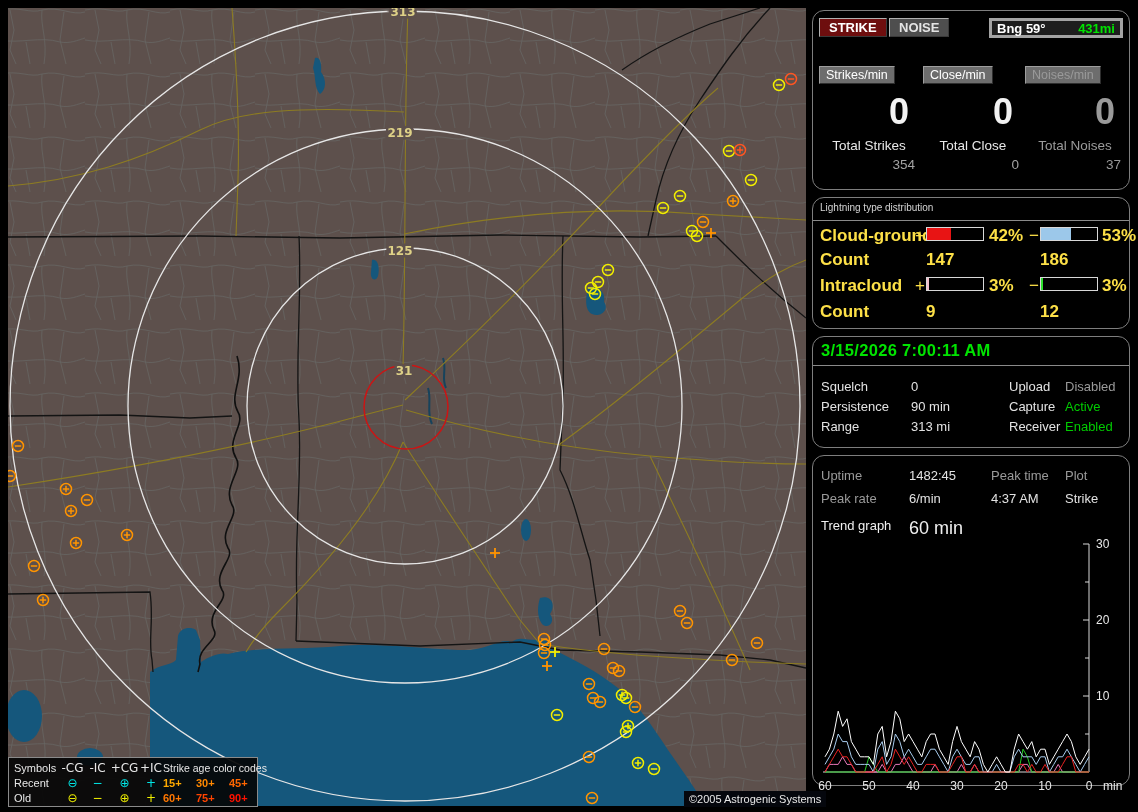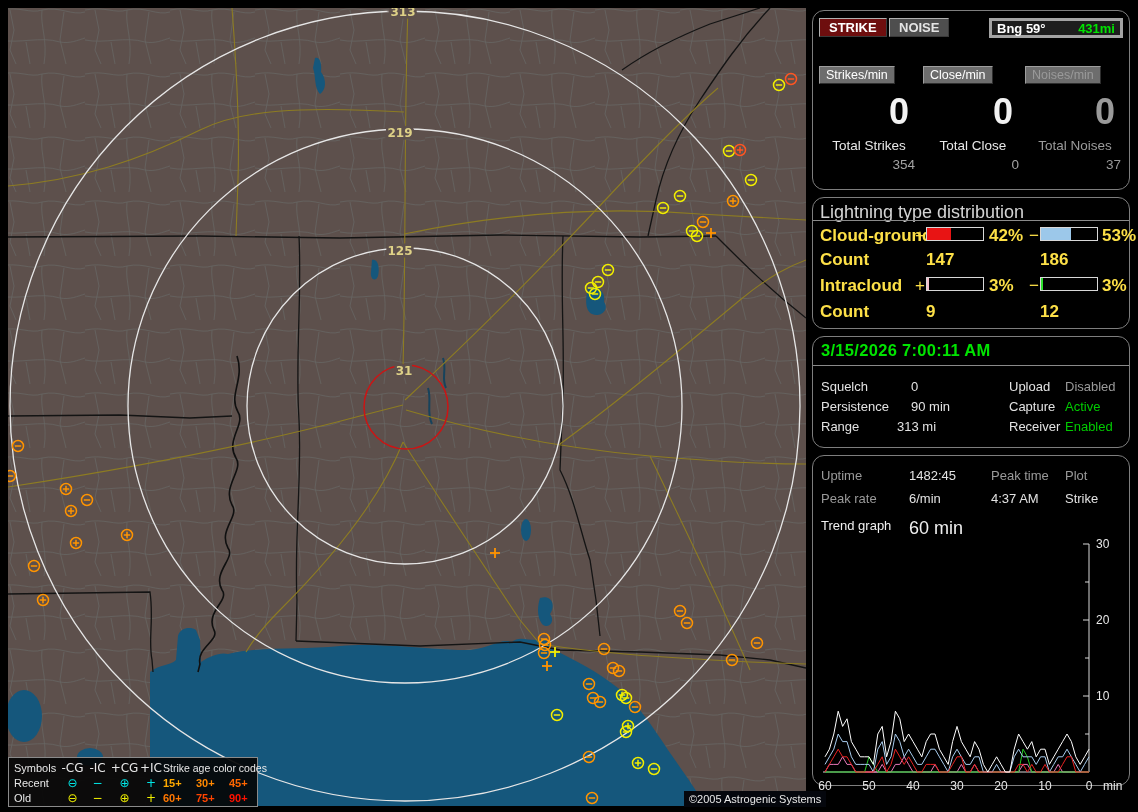--- a/index.html
+++ b/index.html
@@ -40,21 +40,21 @@
   #bng-box .val{color:#00e400;font-weight:bold;font-size:13px;}
   .ccol{position:absolute;width:100px;}
   .ccol .minibtn{display:inline-block;background:#6d6d6d;color:#fff;font-size:12.5px;
         border:1px solid #9e9e9e;border-right-color:#2e2e2e;border-bottom-color:#2e2e2e;
         padding:0 6px;line-height:16px;cursor:pointer;}
   .ccol .bigzero{display:block;text-align:right;padding-right:10px;font-size:36px;font-weight:bold;
         color:#f2f2f2;line-height:40px;margin-top:8px;}
   .ccol .tlabel{display:block;text-align:center;font-size:13.5px;color:#e8e8e8;margin-top:6px;}
   .ccol .tvalue{display:block;text-align:right;padding-right:4px;font-size:13.5px;color:#a3a3a3;margin-top:4px;}
   .muted, .muted *{color:#9a9a9a !important;}
-  .dist-title{left:7px;top:4px;font-size:18px;color:#d4d4d4;}
+  .dist-title{left:7px;top:4px;font-size:10px;color:#d4d4d4;}
   .dist-hr{left:0;right:0;top:22px;border-top:1px solid #8a8a8a;height:0;}
   .dzz{font-size:17px;color:#fde047;}
   .dname{font-weight:bold;}
   .bar{width:56px;height:12px;border:1px solid #d8d8d8;background:#000;}
   .bar>div{height:100%;}
   .pct{font-weight:bold;}
   .cnt{font-weight:bold;}
   #clock{left:8px;top:4px;font-size:16.5px;font-weight:bold;color:#00e400;letter-spacing:.3px;}
   .clock-hr{left:0;right:0;top:28px;border-top:1px solid #8a8a8a;height:0;}
   .srow span{position:absolute;font-size:13px;color:#e2e2e2;white-space:nowrap;}
@@ -477,21 +477,21 @@
     <span style="left:252px;top:42px;" class="graylbl">Disabled</span>
   </div>
   <div class="srow">
     <span style="left:8px;top:62px;">Persistence</span>
     <span style="left:98px;top:62px;">90 min</span>
     <span style="left:196px;top:62px;">Capture</span>
     <span style="left:252px;top:62px;" class="green">Active</span>
   </div>
   <div class="srow">
     <span style="left:8px;top:82px;">Range</span>
-    <span style="left:84px;top:82px;">313 mi</span>
+    <span style="left:98px;top:82px;">313 mi</span>
     <span style="left:196px;top:82px;">Receiver</span>
     <span style="left:252px;top:82px;" class="green">Enabled</span>
   </div>
 </div>
 
 <div class="panel" id="panel-info">
   <div class="srow">
     <span style="left:8px;top:12px;" class="graylbl">Uptime</span>
     <span style="left:96px;top:12px;">1482:45</span>
     <span style="left:178px;top:12px;" class="graylbl">Peak time</span>

